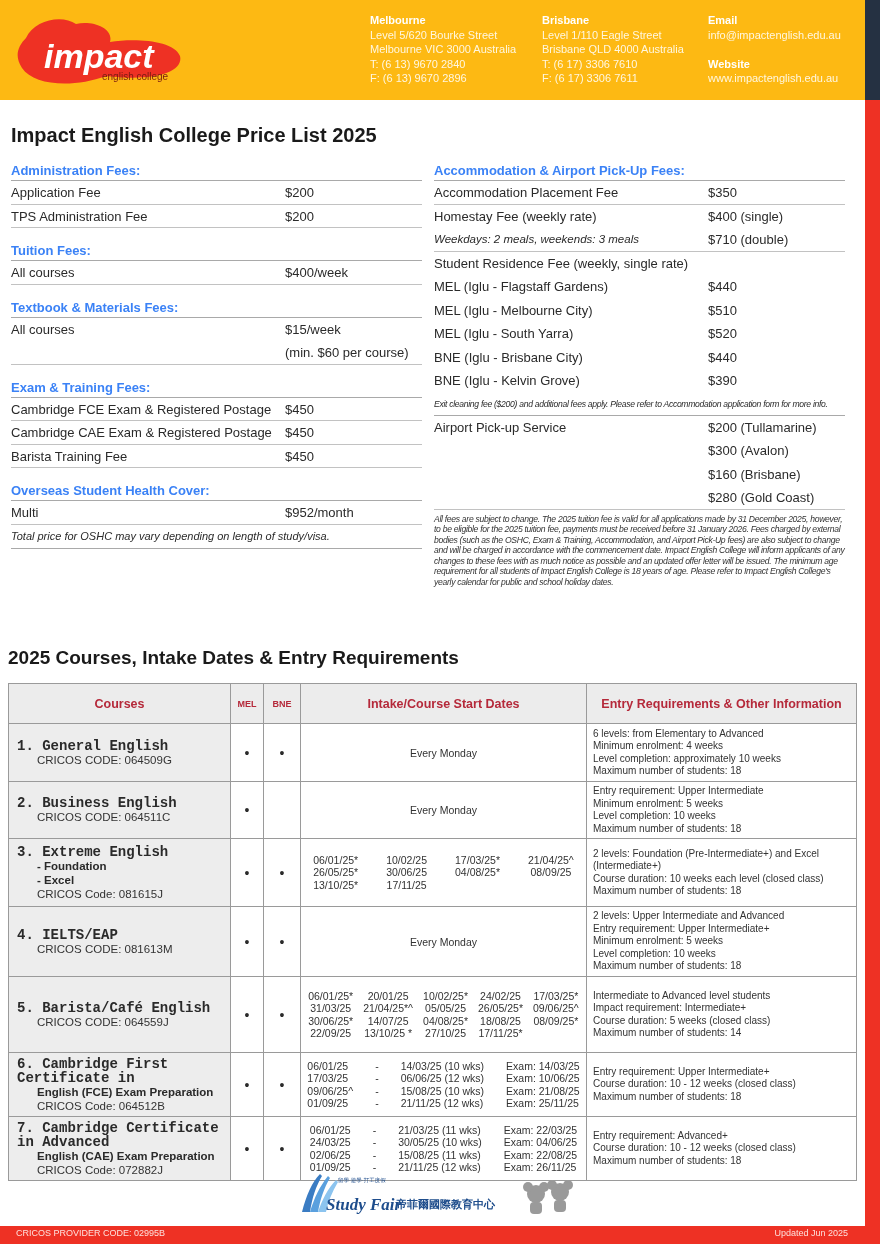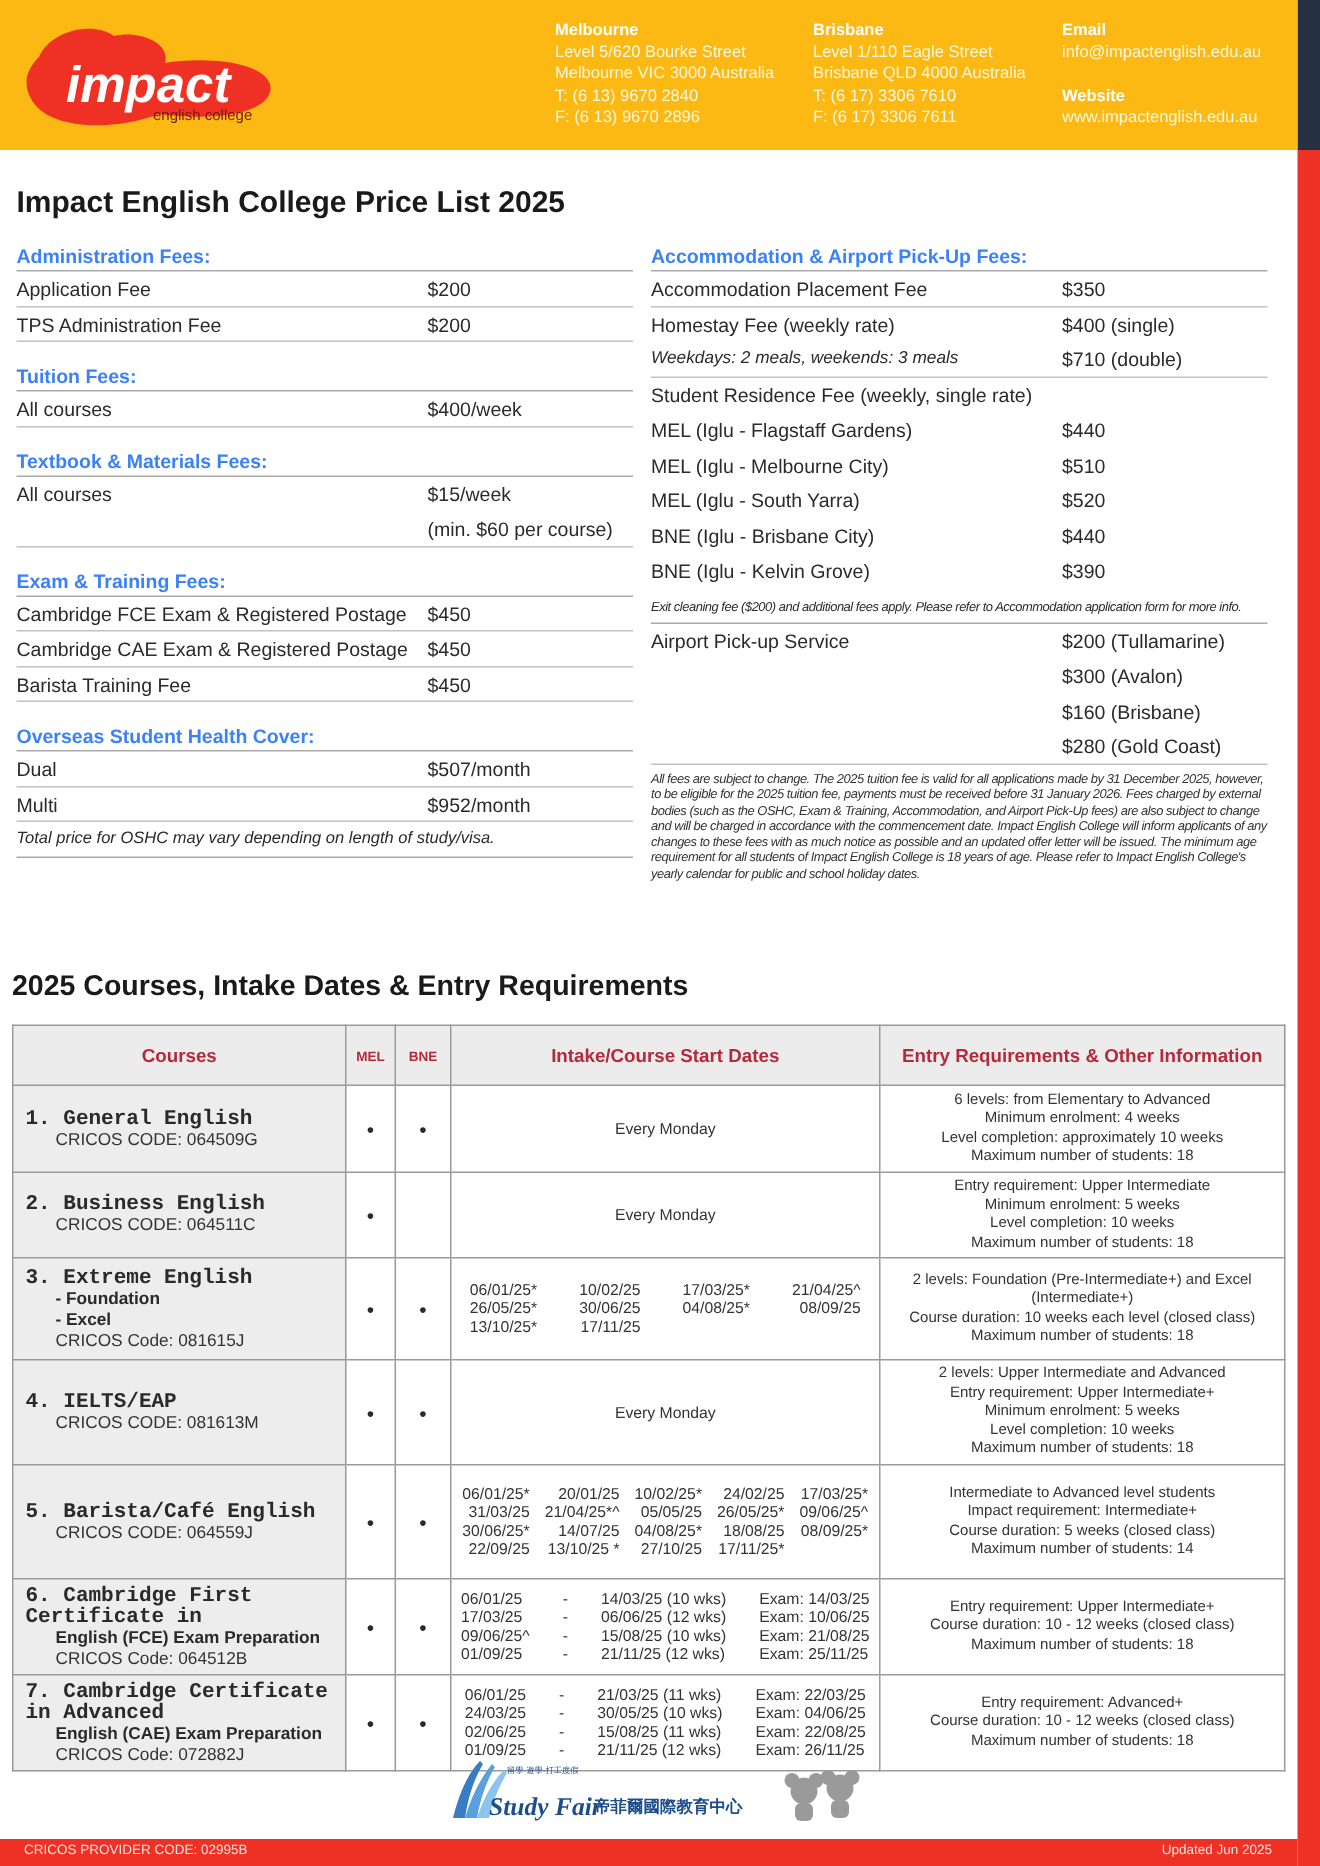--- a/index.html
+++ b/index.html
@@ -46,22 +46,22 @@
   table.courses th, table.courses td { border: 1px solid #9a9a9a; }
   table.courses th { background: #ececec; color: #b5293a; font-weight: bold; height: 40px; font-size: 12.5px; }
   table.courses th.small { font-size: 9px; }
   table.courses td.course { background: #ededed; padding: 0 8px; vertical-align: middle; width: 222px; }
   .cname { font-weight: bold; font-size: 14px; line-height: 14px; font-family: Liberation Mono, monospace; }
   .csub { font-weight: bold; font-size: 11.5px; line-height: 14px; padding-left: 20px; }
   .ccode { font-size: 11.5px; line-height: 14px; padding-left: 20px; color: #333; }
   td.dot { width: 33px; text-align: center; font-size: 14px; }
   td.dot2 { width: 37px; text-align: center; font-size: 14px; }
   td.dates { width: 286px; text-align: center; font-size: 10.5px; color: #333; }
-  td.info { padding: 3px 6px; font-size: 10px; line-height: 12.5px; color: #333; vertical-align: middle; text-align: center; }
-  .dgrid { display: inline-grid; text-align: right; column-gap: 14px; row-gap: 0; line-height: 12.5px; }
+  td.info { padding: 3px 6px; font-size: 10px; line-height: 12.5px; color: #333; vertical-align: middle; }
+  .dgrid { display: inline-grid; text-align: center; column-gap: 14px; row-gap: 0; line-height: 12.5px; }
   .dgrid.c4 { grid-template-columns: repeat(4, auto); column-gap: 28px; }
   .dgrid.c5 { grid-template-columns: repeat(5, auto); column-gap: 10px; }
   .rgrid { display: inline-grid; grid-template-columns: auto auto auto auto; column-gap: 22px; text-align: left; line-height: 12.5px; }
   tr.r1 td { height: 58px; }
   tr.r2 td { height: 57px; }
   tr.r3 td { height: 68px; }
   tr.r4 td { height: 70px; }
   tr.r5 td { height: 76px; }
   tr.r6 td { height: 64px; }
   tr.r7 td { height: 64px; }
@@ -152,24 +152,20 @@
       <span class="val">$450</span>
     </div>
   <div class="row">
       <span class="lbl">Barista Training Fee</span>
       <span class="val">$450</span>
     </div>
   <div class="spacer"></div>
 
   <div class="sec-head">Overseas Student Health Cover:</div>
   <div class="row">
-      <span class="lbl">Dual</span>
-      <span class="val">$507/month</span>
-    </div>
-  <div class="row">
       <span class="lbl">Multi</span>
       <span class="val">$952/month</span>
     </div>
   <div class="note">Total price for OSHC may vary depending on length of study/visa.</div>
 </div>
 
 <div class="col right">
   <div class="sec-head">Accommodation &amp; Airport Pick-Up Fees:</div>
   <div class="row">
       <span class="lbl">Accommodation Placement Fee</span>

